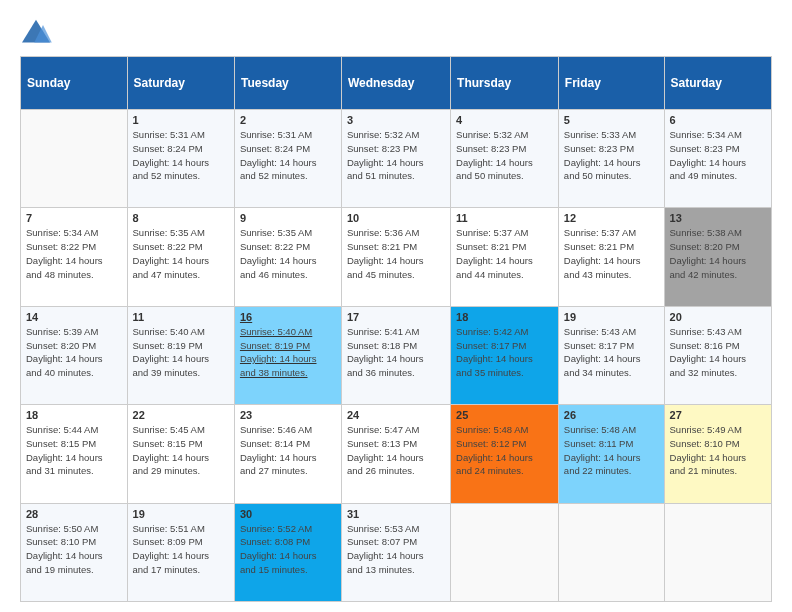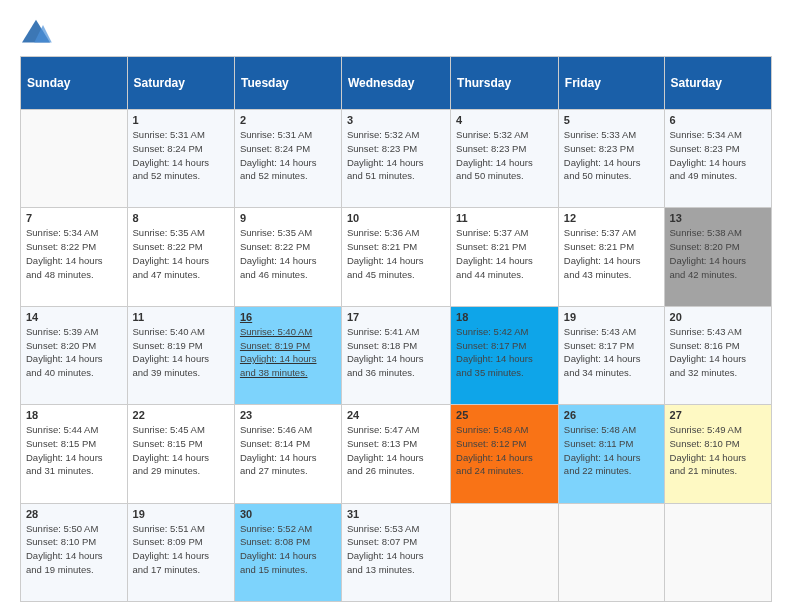--- a/index.html
+++ b/index.html
@@ -259,21 +259,21 @@
         </tr>
         <tr>
           <td style="background: rgb(245, 248, 252);">
             <span class="day-num">28</span>
             <div class="day-info">Sunrise: 5:50 AM<br>Sunset: 8:10 PM<br>Daylight: 14 hours<br>and 19 minutes.</div>
           </td>
           <td style="background: rgb(245, 248, 252);">
             <span class="day-num">19</span>
             <div class="day-info">Sunrise: 5:51 AM<br>Sunset: 8:09 PM<br>Daylight: 14 hours<br>and 17 minutes.</div>
           </td>
-          <td style="background: #7dd3fc;">
+          <td style="background: #0ea5e9;">
             <span class="day-num">30</span>
             <div class="day-info">Sunrise: 5:52 AM<br>Sunset: 8:08 PM<br>Daylight: 14 hours<br>and 15 minutes.</div>
           </td>
           <td style="background: rgb(245, 248, 252);">
             <span class="day-num">31</span>
             <div class="day-info">Sunrise: 5:53 AM<br>Sunset: 8:07 PM<br>Daylight: 14 hours<br>and 13 minutes.</div>
           </td>
           <td class="empty-cell"></td>
           <td class="empty-cell"></td>
           <td class="empty-cell"></td>

